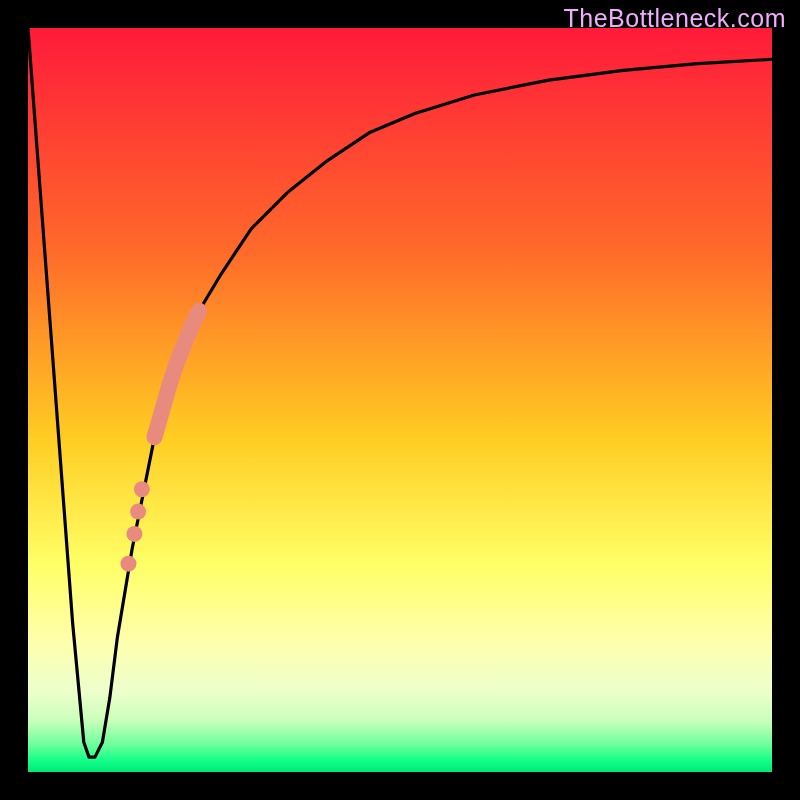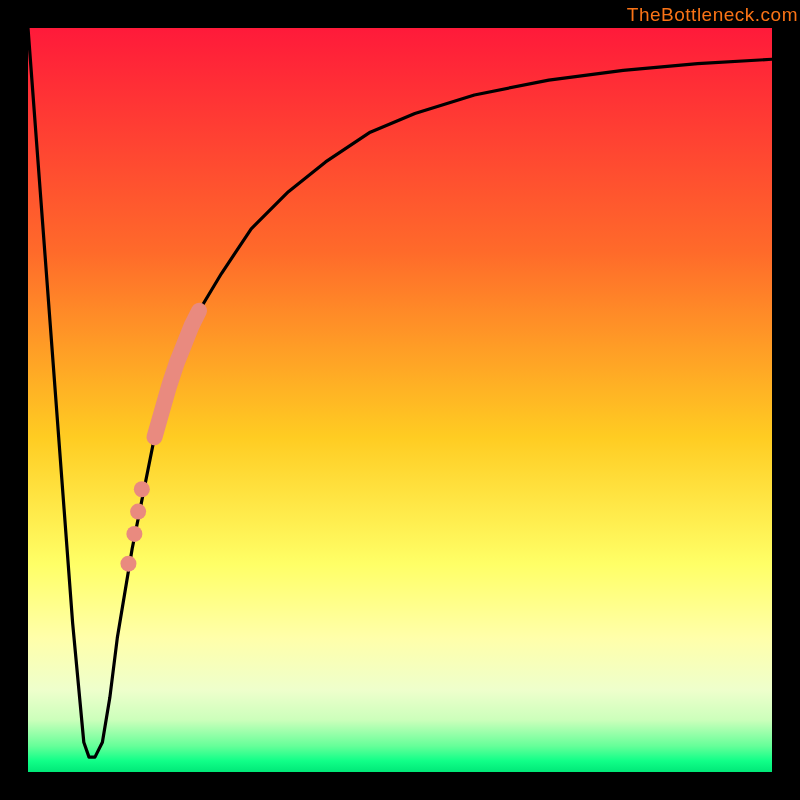--- a/index.html
+++ b/index.html
@@ -7,24 +7,24 @@
     width: 800px;
     height: 800px;
     background: #000;
     position: relative;
     overflow: hidden;
     font-family: Arial, sans-serif;
   }
   .watermark {
     position: absolute;
     top: 4px;
-    right: 2px;
-    font-size: 19px;
+    right: 14px;
+    font-size: 25px;
     font-weight: normal;
-    color: #f97316;
+    color: #f0abfc;
     z-index: 10;
     letter-spacing: 0.5px;
   }
   .plot-frame {
     position: absolute;
     left: 28px;
     top: 28px;
     width: 744px;
     height: 744px;
     background: #000;

